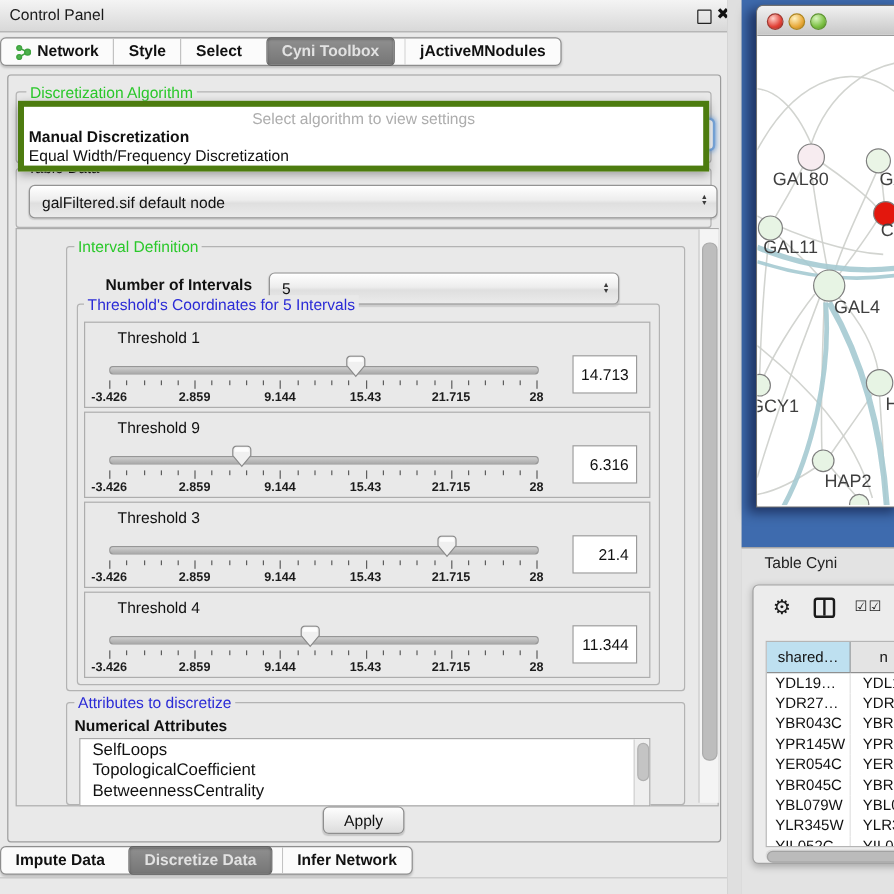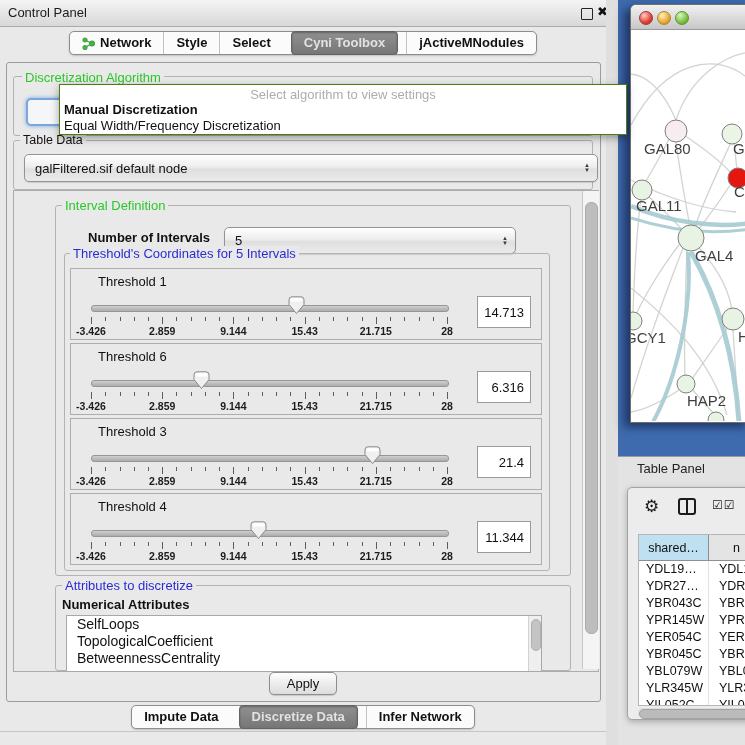--- a/index.html
+++ b/index.html
@@ -8,21 +8,21 @@
         background:#E9E9E9;}
   .abs{position:absolute;}
   
   #cp{left:0;top:0;width:606px;height:745px;background:#E9E9E9;border-right:1px solid #9a9a9a;}
   #cp-title{left:0;top:0;width:606px;height:26px;
      background:linear-gradient(#F4F4F4,#D8D8D8);border-bottom:1px solid #ABABAB;}
   #cp-title-text{left:8px;top:5px;font-size:13px;color:#1a1a1a;}
   #float-btn{left:581px;top:8px;width:10px;height:10px;border:1.5px solid #222;border-radius:1px;}
   #close-btn{left:597px;top:4px;font-size:13px;font-weight:bold;color:#111;}
   
-  .tabwrap{left:0;width:606px;display:flex;justify-content:center;}
+  .tabwrap{left:0;width:606px;display:flex;}
   #toptabs{top:31px;}
   #bottomtabs{top:705px;}
   .seg{display:flex;border:1px solid #8D8D8D;border-radius:5px;background:#FBFBFB;height:22px;
        box-shadow:0 1px 2px rgba(0,0,0,0.18);}
   .seg .tab{padding:0 12px;line-height:22px;font-size:13px;font-weight:bold;color:#111;
        border-left:1px solid #C2C2C2;display:flex;align-items:center;gap:5px;white-space:nowrap;}
   .seg .tab:first-child{border-left:none;border-radius:4px 0 0 4px;}
   .seg .tab:last-child{border-radius:0 4px 4px 0;}
   .seg .tab.sel{background:linear-gradient(#909090,#767676);color:#E2E2E2;
        border-radius:4px;margin:-1px 8px;border:1px solid #636363;box-shadow:inset 0 1px 2px rgba(0,0,0,.3);}
@@ -32,22 +32,22 @@
   .gtitle{position:absolute;font-size:13px;background:#E9E9E9;padding:0 3px;white-space:nowrap;}
   .green{color:#2BC82B;} .blue{color:#2B2BD6;} .black{color:#111;font-size:12.5px;}
   
   .combo{position:absolute;border:1px solid #939393;border-radius:5px;
      background:linear-gradient(#FFFFFF,#EDEDED 45%,#DFDFDF 55%,#EBEBEB);
      box-shadow:inset 0 1px 0 #fff, 0 1px 1px rgba(0,0,0,.12);}
   .combo .cv{position:absolute;left:10px;top:0;bottom:0;display:flex;align-items:center;font-size:13px;color:#111;}
   .spin{position:absolute;right:7px;top:50%;transform:translateY(-50%);display:flex;flex-direction:column;
         font-size:6px;line-height:5px;color:#3a3a3a;}
   
-  #popup{left:15px;top:84px;width:566px;height:49px;background:#FFFFFF;border:1px solid #4d7c0f;
-     box-shadow:0 3px 8px rgba(0,0,0,.35);z-index:30;margin-left:44px;}
+  #popup{left:15px;top:84px;width:566px;height:49px;background:#FFFFFF;border:5px solid #4d7c0f;
+     box-shadow:0 3px 8px rgba(0,0,0,.35);z-index:30;}
   #popup .prompt{position:absolute;left:0;right:0;top:2px;text-align:center;color:#ADADAD;font-size:13px;}
   #popup .it1{position:absolute;left:4px;top:17px;font-weight:bold;font-size:13px;}
   #popup .it2{position:absolute;left:4px;top:33px;font-size:13px;}
   #focus-combo{left:26px;top:98px;width:566px;height:24px;border-radius:5px;background:#F4F6F9;
      border:2px solid #79A7DD;box-shadow:0 0 4px #79A7DD;z-index:5;}
   
   #scrollpanel{left:13px;top:190px;width:584px;height:480px;border:1px solid #ACACAC;}
   #vsb-track{left:582px;top:191px;width:16px;height:478px;background:#F4F4F4;border-left:1px solid #C6C6C6;}
   #vsb-thumb{left:585px;top:202px;width:11px;height:430px;border-radius:6px;background:#BDBDBD;border:1px solid #ABABAB;}
   
@@ -224,21 +224,21 @@
           <div class="tick" style="left:376.0px;top:48px;height:7px"></div>
           <div class="tlab" style="left:20.0px;top:56px">-3.426</div>
           <div class="tlab" style="left:91.2px;top:56px">2.859</div>
           <div class="tlab" style="left:162.4px;top:56px">9.144</div>
           <div class="tlab" style="left:233.6px;top:56px">15.43</div>
           <div class="tlab" style="left:304.8px;top:56px">21.715</div>
           <div class="tlab" style="left:376.0px;top:56px">28</div>
           <div class="vbox">14.713</div>
         </div>
         <div class="throw" style="top: 343px;">
-          <div class="thtitle">Threshold 6</div>
+          <div class="thtitle">Threshold 9</div>
           <div class="track"></div>
           <div class="thumb" style="left:121.9px"><svg width="17" height="19" viewBox="0 0 17 19">
               <path d="M4 0.8 h9 a3 3 0 0 1 3 3 V8.6 L8.5 17.6 L1 8.6 V3.8 a3 3 0 0 1 3-3 Z" fill="#F0F0F0" stroke="#8A8A8A"></path>
               <path d="M4.6 2 h7.8 a2 2 0 0 1 2 2 v1.5 H2.6 V4 a2 2 0 0 1 2-2 Z" fill="#FDFDFD" stroke="none"></path>
             </svg></div>
           <div class="tick" style="left:20.0px;top:48px;height:7px"></div>
           <div class="tick" style="left:34.2px;top:48px;height:4px"></div>
           <div class="tick" style="left:48.5px;top:48px;height:4px"></div>
           <div class="tick" style="left:62.7px;top:48px;height:4px"></div>
           <div class="tick" style="left:77.0px;top:48px;height:4px"></div>
@@ -438,21 +438,21 @@
           <circle cx="102" cy="289" r="11" fill="#E7F4E4" stroke="#7F7F7F" stroke-width="1"></circle>
           <text x="107" y="312" font-size="15" fill="#3F3F3F">HA</text>
           <circle cx="55" cy="354" r="9" fill="#E7F4E4" stroke="#7F7F7F" stroke-width="1"></circle>
           <text x="56" y="376" font-size="15" fill="#3F3F3F">HAP2</text>
           <circle cx="85" cy="390" r="8" fill="#E7F4E4" stroke="#7F7F7F" stroke-width="1"></circle>
         </svg>
     </div>
   </div>
 
   <div id="tp-area" class="abs"></div>
-  <span id="tp-title" class="abs">Table Panel</span>
+  <span id="tp-title" class="abs">Table Cyni</span>
 
   <div id="tpwin" class="abs">
     <span id="gear" class="tpicon">⚙</span>
     <span id="colicon" class="tpicon"></span>
     <span id="checks" class="tpicon">☑☑</span>
     <div id="tptable">
       <div class="hrow" id="tp-header">
           <div class="hcell hc1">shared…</div>
           <div class="hcell hc2">n</div>
         </div>

